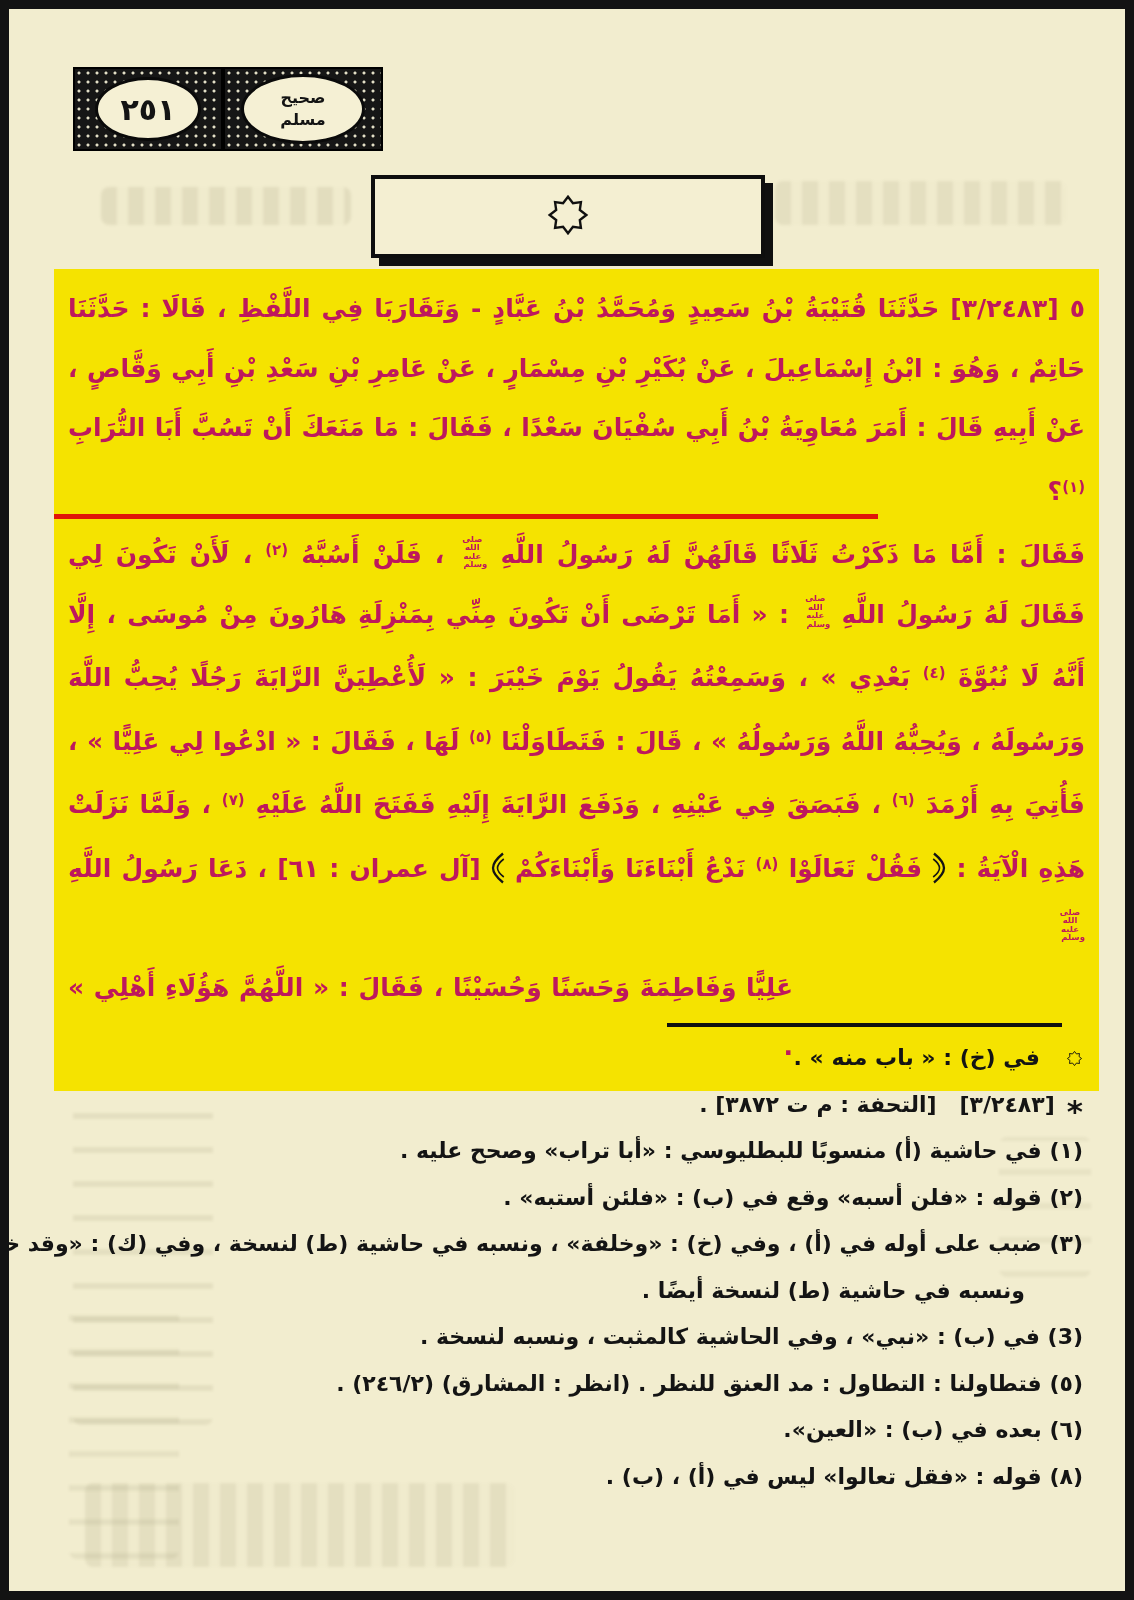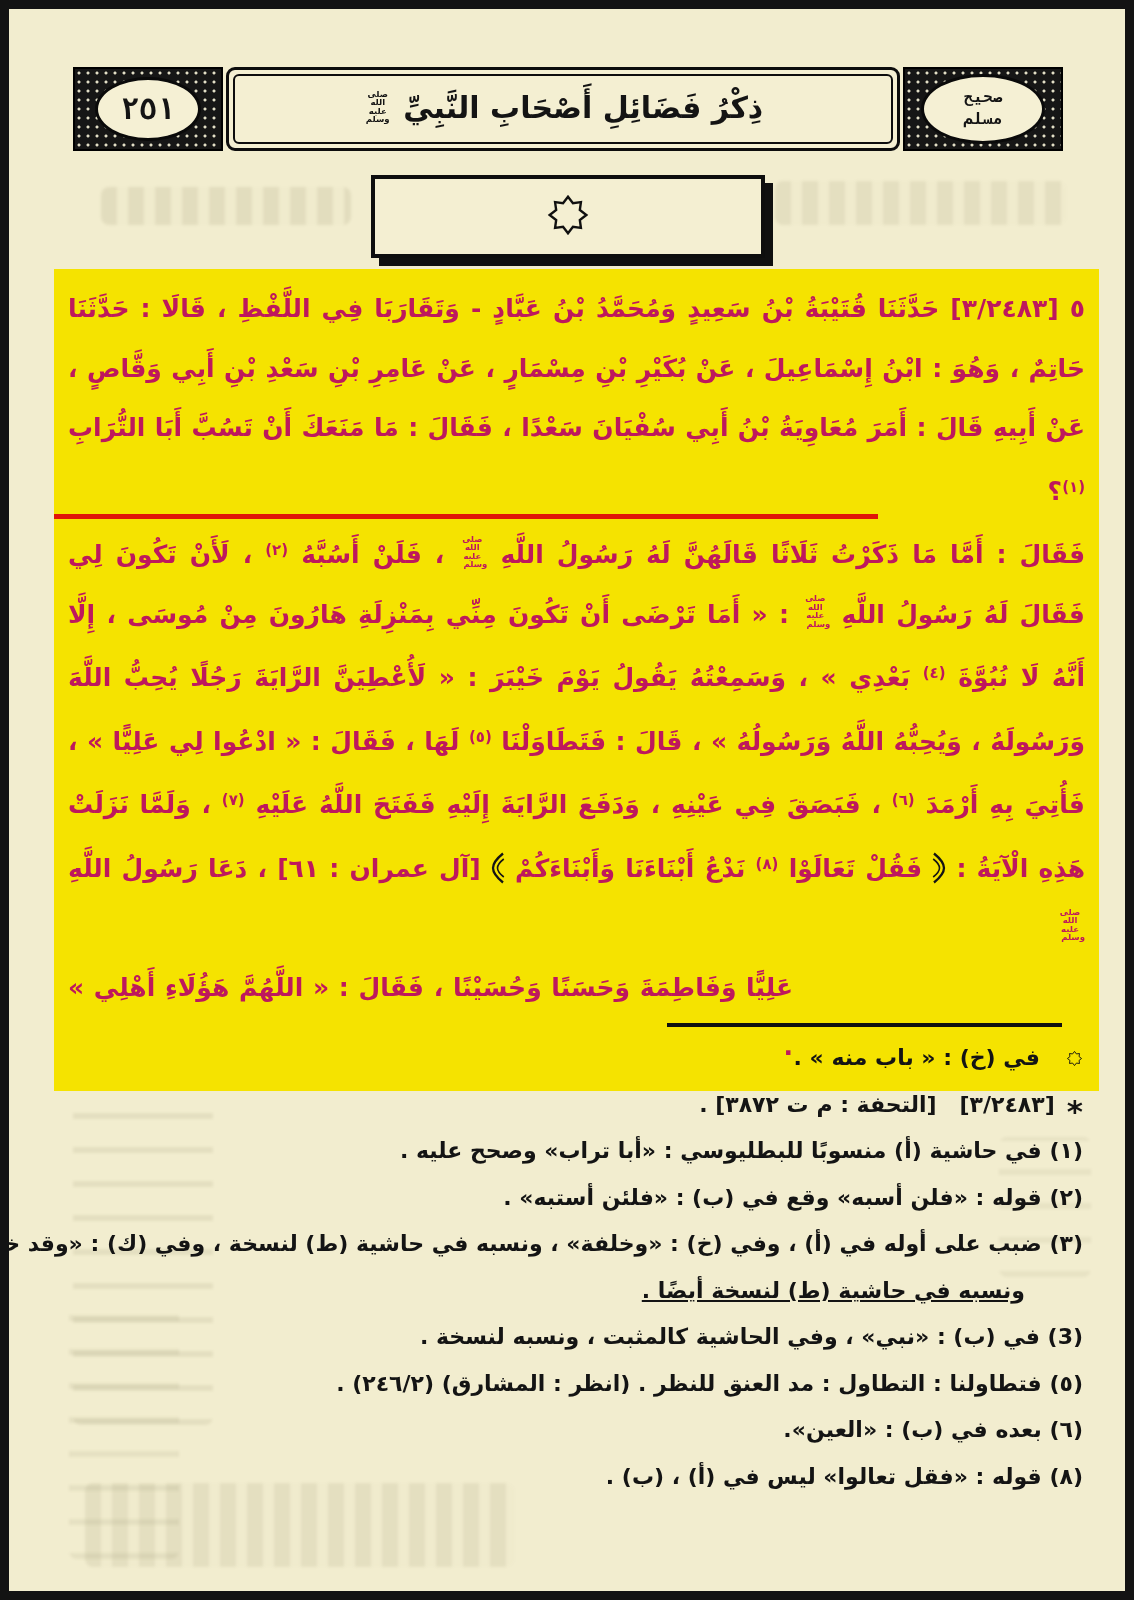--- a/index.html
+++ b/index.html
@@ -13,21 +13,21 @@
   .cart{
     background-color:#161616;border:2px solid #000;
     background-image:radial-gradient(circle at 4px 4px, rgba(248,244,218,.9) 1.4px, transparent 1.7px);
     background-size:9px 9px;
     display:flex;align-items:center;justify-content:center;flex:0 0 auto;
   }
   .cart-left{width:146px;}
   .cart-right{width:156px;}
   .oval{
     background:#f5f0d4;border:3px solid #0a0a0a;border-radius:50%;
-    display:flex;flex-direction:column;align-items:center;justify-content:center;text-align:left;font-family:Liberation Mono, monospace;
+    display:flex;flex-direction:column;align-items:center;justify-content:center;text-align:left;
   }
   .oval-num{width:100px;height:58px;font-size:30px;font-weight:bold;}
   .oval-book{width:118px;height:64px;font-size:16px;font-weight:bold;line-height:22px;}
   .strip{flex:1 1 auto;border:3.5px solid #0d0d0d;border-radius:9px;padding:4px;margin:0 3px;background:#f4efd2;}
   .strip-inner{
     border:2px solid #0d0d0d;border-radius:6px;height:100%;box-sizing:border-box;
     display:flex;align-items:center;justify-content:center;direction:rtl;
   }
   .chapter-title{font-size:30px;font-weight:bold;white-space:nowrap;}
   
@@ -54,21 +54,21 @@
   }
   .qb{display:inline-block;vertical-align:-7px;line-height:0;}
   .qb-open{transform:scaleX(-1);}
   .redline{position:absolute;left:-14px;bottom:2px;width:81%;height:5.5px;background:#e01508;z-index:3;}
   
   .fsep{position:absolute;top:1014px;left:658px;width:395px;height:3.5px;background:#101010;z-index:2;}
   .footnotes{
     position:absolute;top:1026px;left:60px;width:1014px;direction:rtl;z-index:2;
   }
   .fnote{font-size:22px;font-weight:700;line-height:46.5px;text-align:right;white-space:nowrap;}
-  .fnote-indent{padding-right:58px;text-decoration:underline;}
+  .fnote-indent{padding-right:58px;}
   .fn-marker{display:inline-block;margin-left:26px;line-height:0;vertical-align:-2px;}
   .fn-star{display:inline-block;font-size:31px;line-height:0;vertical-align:-10px;margin-left:12px;font-weight:bold;}
   
   .ghost{position:absolute;z-index:1;filter:blur(1.8px);border-radius:8px;pointer-events:none;}
   .g-rows{background:repeating-linear-gradient(90deg, rgba(128,122,86,.30) 0 16px, rgba(128,122,86,.04) 16px 27px);}
   .g-cols{background:repeating-linear-gradient(0deg, rgba(124,118,82,.26) 0 6px, transparent 6px 34px);}
   .g1{top:178px;left:92px;width:250px;height:38px;opacity:.45;}
   .g2{top:172px;left:766px;width:292px;height:44px;opacity:.40;}
   .g3{top:1086px;left:64px;width:140px;height:330px;opacity:.45;}
   .g4{top:1300px;left:60px;width:110px;height:250px;opacity:.4;}
@@ -83,25 +83,20 @@
   <div class="ghost g-rows g1"></div>
   <div class="ghost g-rows g2"></div>
   <div class="ghost g-cols g3"></div>
   <div class="ghost g-cols g4"></div>
   <div class="ghost g-cols g5"></div>
   <div class="ghost g-rows g6"></div>
 
   <div class="header">
     <div class="cart cart-left">
       <div class="oval oval-num">٢٥١</div>
-    </div>
-    <div class="strip">
-      <div class="strip-inner">
-        <div class="chapter-title">ذِكْرُ فَضَائِلِ أَصْحَابِ النَّبِيِّ <span class="saw">صلى الله عليه وسلم</span></div>
-      </div>
     </div>
     <div class="cart cart-right">
       <div class="oval oval-book">
         <span>صحيح</span>
         <span>مسلم</span>
       </div>
     </div>
   </div>
 
   <div class="chapter-box">

